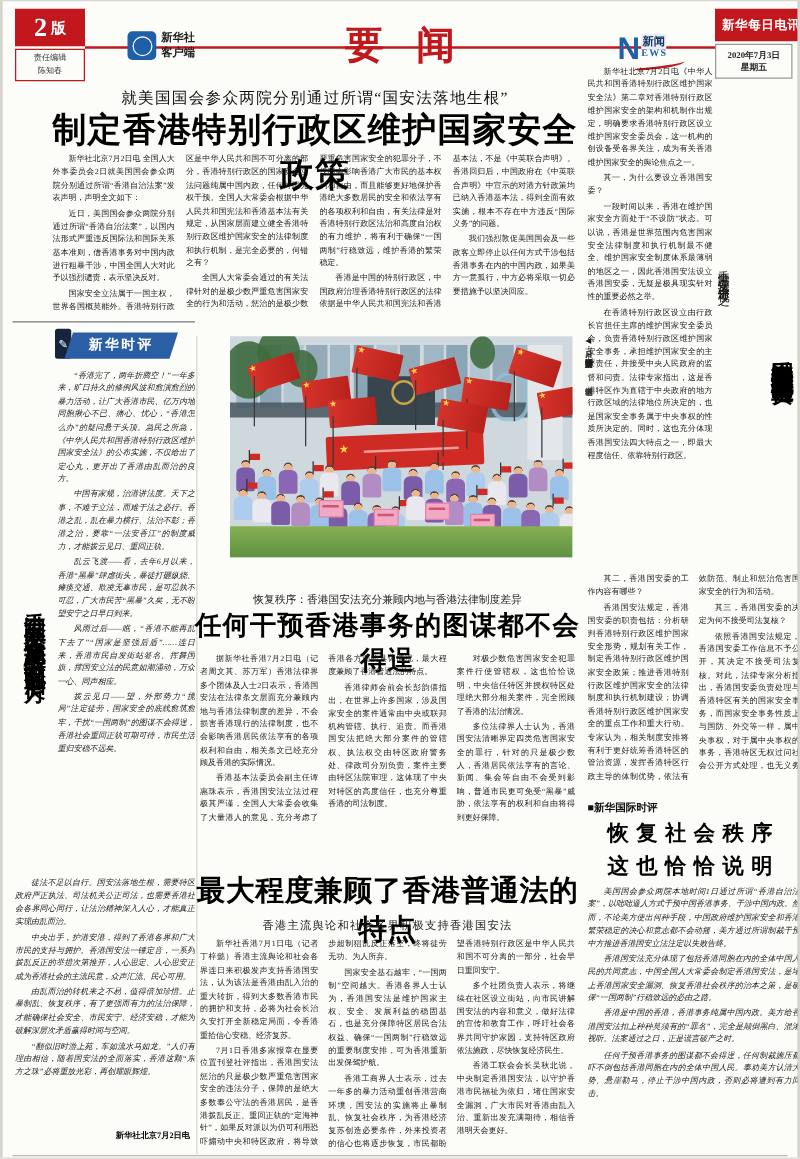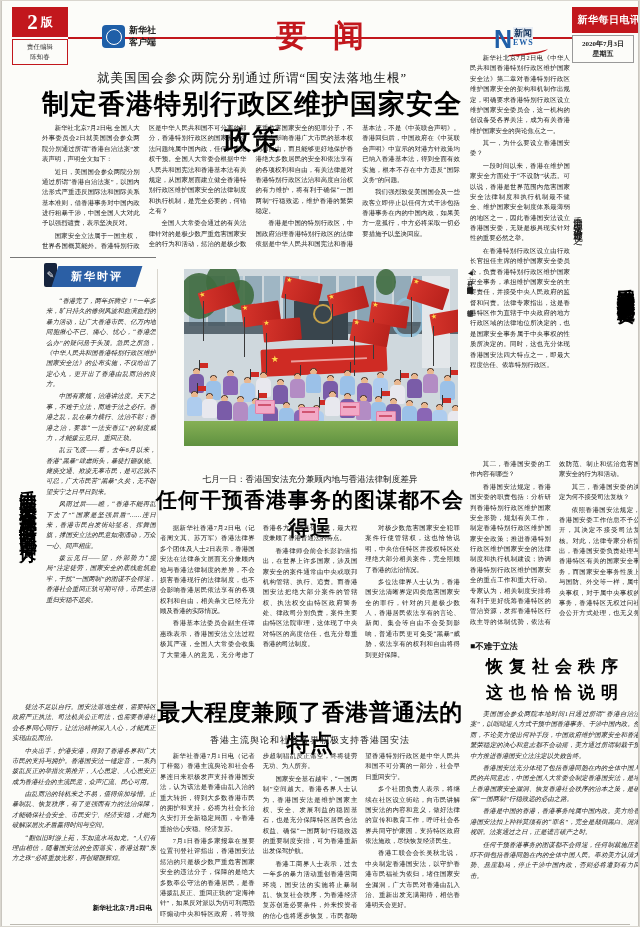--- a/index.html
+++ b/index.html
@@ -380,21 +380,21 @@
     <div class="sb-bottom small fs">
         <p>徒法不足以自行。国安法落地生根，需要特区政府严正执法、司法机关公正司法，也需要香港社会各界同心同行，让法治精神深入人心，才能真正实现由乱而治。</p>
         <p>中央出手，护港安港，得到了香港各界和广大市民的支持与拥护。香港国安法一锤定音，一系列拨乱反正的举措次第推开，人心思定、人心思安正成为香港社会的主流民意，众声汇流、民心可用。</p>
         <p>由乱而治的转机来之不易，值得倍加珍惜。止暴制乱、恢复秩序，有了更强而有力的法治保障，才能确保社会安全、市民安宁、经济安稳，才能为破解深层次矛盾赢得时间与空间。</p>
         <p>“翻似旧时游上苑，车如流水马如龙。”人们有理由相信，随着国安法的全面落实，香港这颗“东方之珠”必将重放光彩，再创耀眼辉煌。</p>
       </div>
     <div class="sb-signoff">新华社北京7月2日电</div>
   </div>
 
   <div>
-    <div class="abs law-kicker">七月一日：香港国安法充分兼顾内地与香港法律制度差异</div>
+    <div class="abs law-kicker">恢复秩序：香港国安法充分兼顾内地与香港法律制度差异</div>
     <div class="abs law-headline">任何干预香港事务的图谋都不会得逞</div>
     <div class="abs small cols3" style="left:158px;top:522px;width:300px;height:168px;">
         <p>据新华社香港7月2日电（记者周文其、苏万军）香港法律界多个团体及人士2日表示，香港国安法在法律条文层面充分兼顾内地与香港法律制度的差异，不会损害香港现行的法律制度，也不会影响香港居民依法享有的各项权利和自由，相关条文已经充分顾及香港的实际情况。</p>
         <p>香港基本法委员会副主任谭惠珠表示，香港国安法立法过程极其严谨，全国人大常委会收集了大量港人的意见，充分考虑了香港各方面的具体情况，最大程度兼顾了香港普通法的特点。</p>
         <p>香港律师会前会长彭韵僖指出，在世界上许多国家，涉及国家安全的案件通常由中央或联邦机构管辖、执行、追责。而香港国安法把绝大部分案件的管辖权、执法权交由特区政府警务处、律政司分别负责，案件主要由特区法院审理，这体现了中央对特区的高度信任，也充分尊重香港的司法制度。</p>
         <p>对极少数危害国家安全犯罪案件行使管辖权，这也恰恰说明，中央信任特区并授权特区处理绝大部分相关案件，完全照顾了香港的法治情况。</p>
         <p>多位法律界人士认为，香港国安法清晰界定四类危害国家安全的罪行，针对的只是极少数人，香港居民依法享有的言论、新闻、集会等自由不会受到影响，普通市民更可免受“黑暴”威胁，依法享有的权利和自由将得到更好保障。</p>
       </div>
   </div>
 
@@ -422,21 +422,21 @@
     <div class="abs sec-headline vert">香港国安委承担维护国家安全的主要责任</div>
     <div class="abs small cols2 sec-mid">
         <p>其二，香港国安委的工作内容有哪些？</p>
         <p>香港国安法规定，香港国安委的职责包括：分析研判香港特别行政区维护国家安全形势，规划有关工作，制定香港特别行政区维护国家安全政策；推进香港特别行政区维护国家安全的法律制度和执行机制建设；协调香港特别行政区维护国家安全的重点工作和重大行动。专家认为，相关制度安排将有利于更好统筹香港特区的管治资源，发挥香港特区行政主导的体制优势，依法有效防范、制止和惩治危害国家安全的行为和活动。</p>
         <p>其三，香港国安委的决定为何不接受司法复核？</p>
         <p>依照香港国安法规定，香港国安委工作信息不予公开，其决定不接受司法复核。对此，法律专家分析指出，香港国安委负责处理与香港特区有关的国家安全事务，而国家安全事务性质上与国防、外交等一样，属中央事权，对于属中央事权的事务，香港特区无权过问社会公开方式处理，也无义务和权利履行向社会公开的责任和义务。</p>
       </div>
   </div>
 
   <div>
-    <div class="abs intl-label">■不难于立法</div>
+    <div class="abs intl-label">■新华国际时评</div>
     <div class="abs intl-h1">恢复社会秩序</div>
     <div class="abs intl-h2">这也恰恰说明</div>
     <div class="abs small fs intl-body">
         <p>美国国会参众两院本地时间1日通过所谓“香港自治法案”，以咄咄逼人方式干预中国香港事务、干涉中国内政。然而，不论美方使出何种手段，中国政府维护国家安全和香港繁荣稳定的决心和意志都不会动摇，美方通过所谓制裁干预中方推进香港国安立法注定以失败告终。</p>
         <p>香港国安法充分体现了包括香港同胞在内的全体中国人民的共同意志，中国全国人大常委会制定香港国安法，是堵上香港国家安全漏洞、恢复香港社会秩序的治本之策，是确保“一国两制”行稳致远的必由之路。</p>
         <p>香港是中国的香港，香港事务纯属中国内政。美方给香港国安法扣上种种莫须有的“罪名”，完全是颠倒黑白、混淆视听。法案通过之日，正是谎言破产之时。</p>
         <p>任何干预香港事务的图谋都不会得逞，任何制裁施压都吓不倒包括香港同胞在内的全体中国人民。奉劝美方认清大势、悬崖勒马，停止干涉中国内政，否则必将遭到有力回击。</p>
       </div>
   </div>
 

